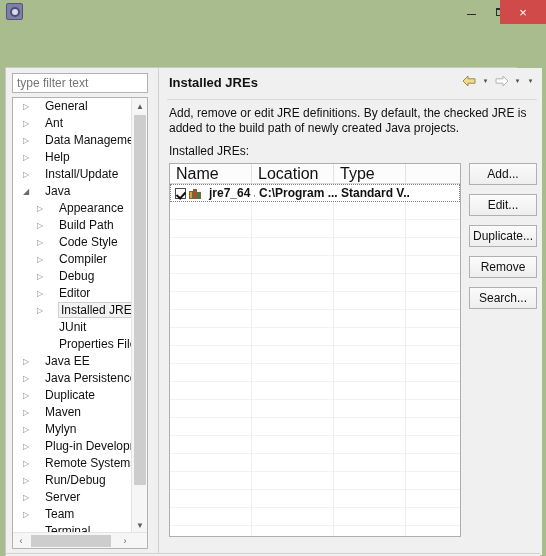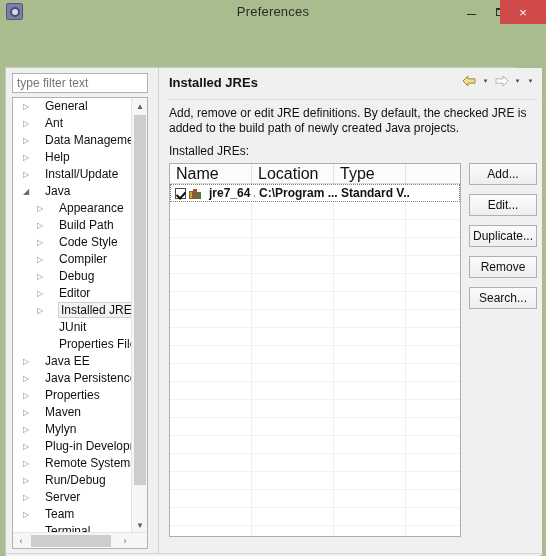--- a/index.html
+++ b/index.html
@@ -328,21 +328,20 @@
 </style>
 </head>
 <body>
 
 <div id="window">
 
   <div id="titlebar">
     <div id="app-icon">
       <div class="gear"></div>
     </div>
-    <div id="win-title">Preferences</div>
 
     <div class="winbtn" id="btn-min">
       <div class="bar-min"></div>
     </div>
     <div class="winbtn" id="btn-max">
       <div class="box-max"></div>
     </div>
     <div class="winbtn" id="btn-close">
       <span class="x-close">×</span>
     </div>
@@ -365,21 +364,21 @@
             <div class="tnode depth1"><span class="arrow">▷</span><span class="lbl">Build Path</span></div>
             <div class="tnode depth1"><span class="arrow">▷</span><span class="lbl">Code Style</span></div>
             <div class="tnode depth1"><span class="arrow">▷</span><span class="lbl">Compiler</span></div>
             <div class="tnode depth1"><span class="arrow">▷</span><span class="lbl">Debug</span></div>
             <div class="tnode depth1"><span class="arrow">▷</span><span class="lbl">Editor</span></div>
             <div class="tnode depth1 selected"><span class="arrow">▷</span><span class="lbl">Installed JREs</span></div>
             <div class="tnode depth1"><span class="lbl">JUnit</span></div>
             <div class="tnode depth1"><span class="lbl">Properties Files Ed</span></div>
             <div class="tnode"><span class="arrow">▷</span><span class="lbl">Java EE</span></div>
             <div class="tnode"><span class="arrow">▷</span><span class="lbl">Java Persistence</span></div>
-            <div class="tnode"><span class="arrow">▷</span><span class="lbl">Properties</span></div>
+            <div class="tnode"><span class="arrow">▷</span><span class="lbl">Duplicate</span></div>
             <div class="tnode"><span class="arrow">▷</span><span class="lbl">Maven</span></div>
             <div class="tnode"><span class="arrow">▷</span><span class="lbl">Mylyn</span></div>
             <div class="tnode"><span class="arrow">▷</span><span class="lbl">Plug-in Development</span></div>
             <div class="tnode"><span class="arrow">▷</span><span class="lbl">Remote Systems</span></div>
             <div class="tnode"><span class="arrow">▷</span><span class="lbl">Run/Debug</span></div>
             <div class="tnode"><span class="arrow">▷</span><span class="lbl">Server</span></div>
             <div class="tnode"><span class="arrow">▷</span><span class="lbl">Team</span></div>
             <div class="tnode"><span class="lbl">Terminal</span></div>
           </div>
 

